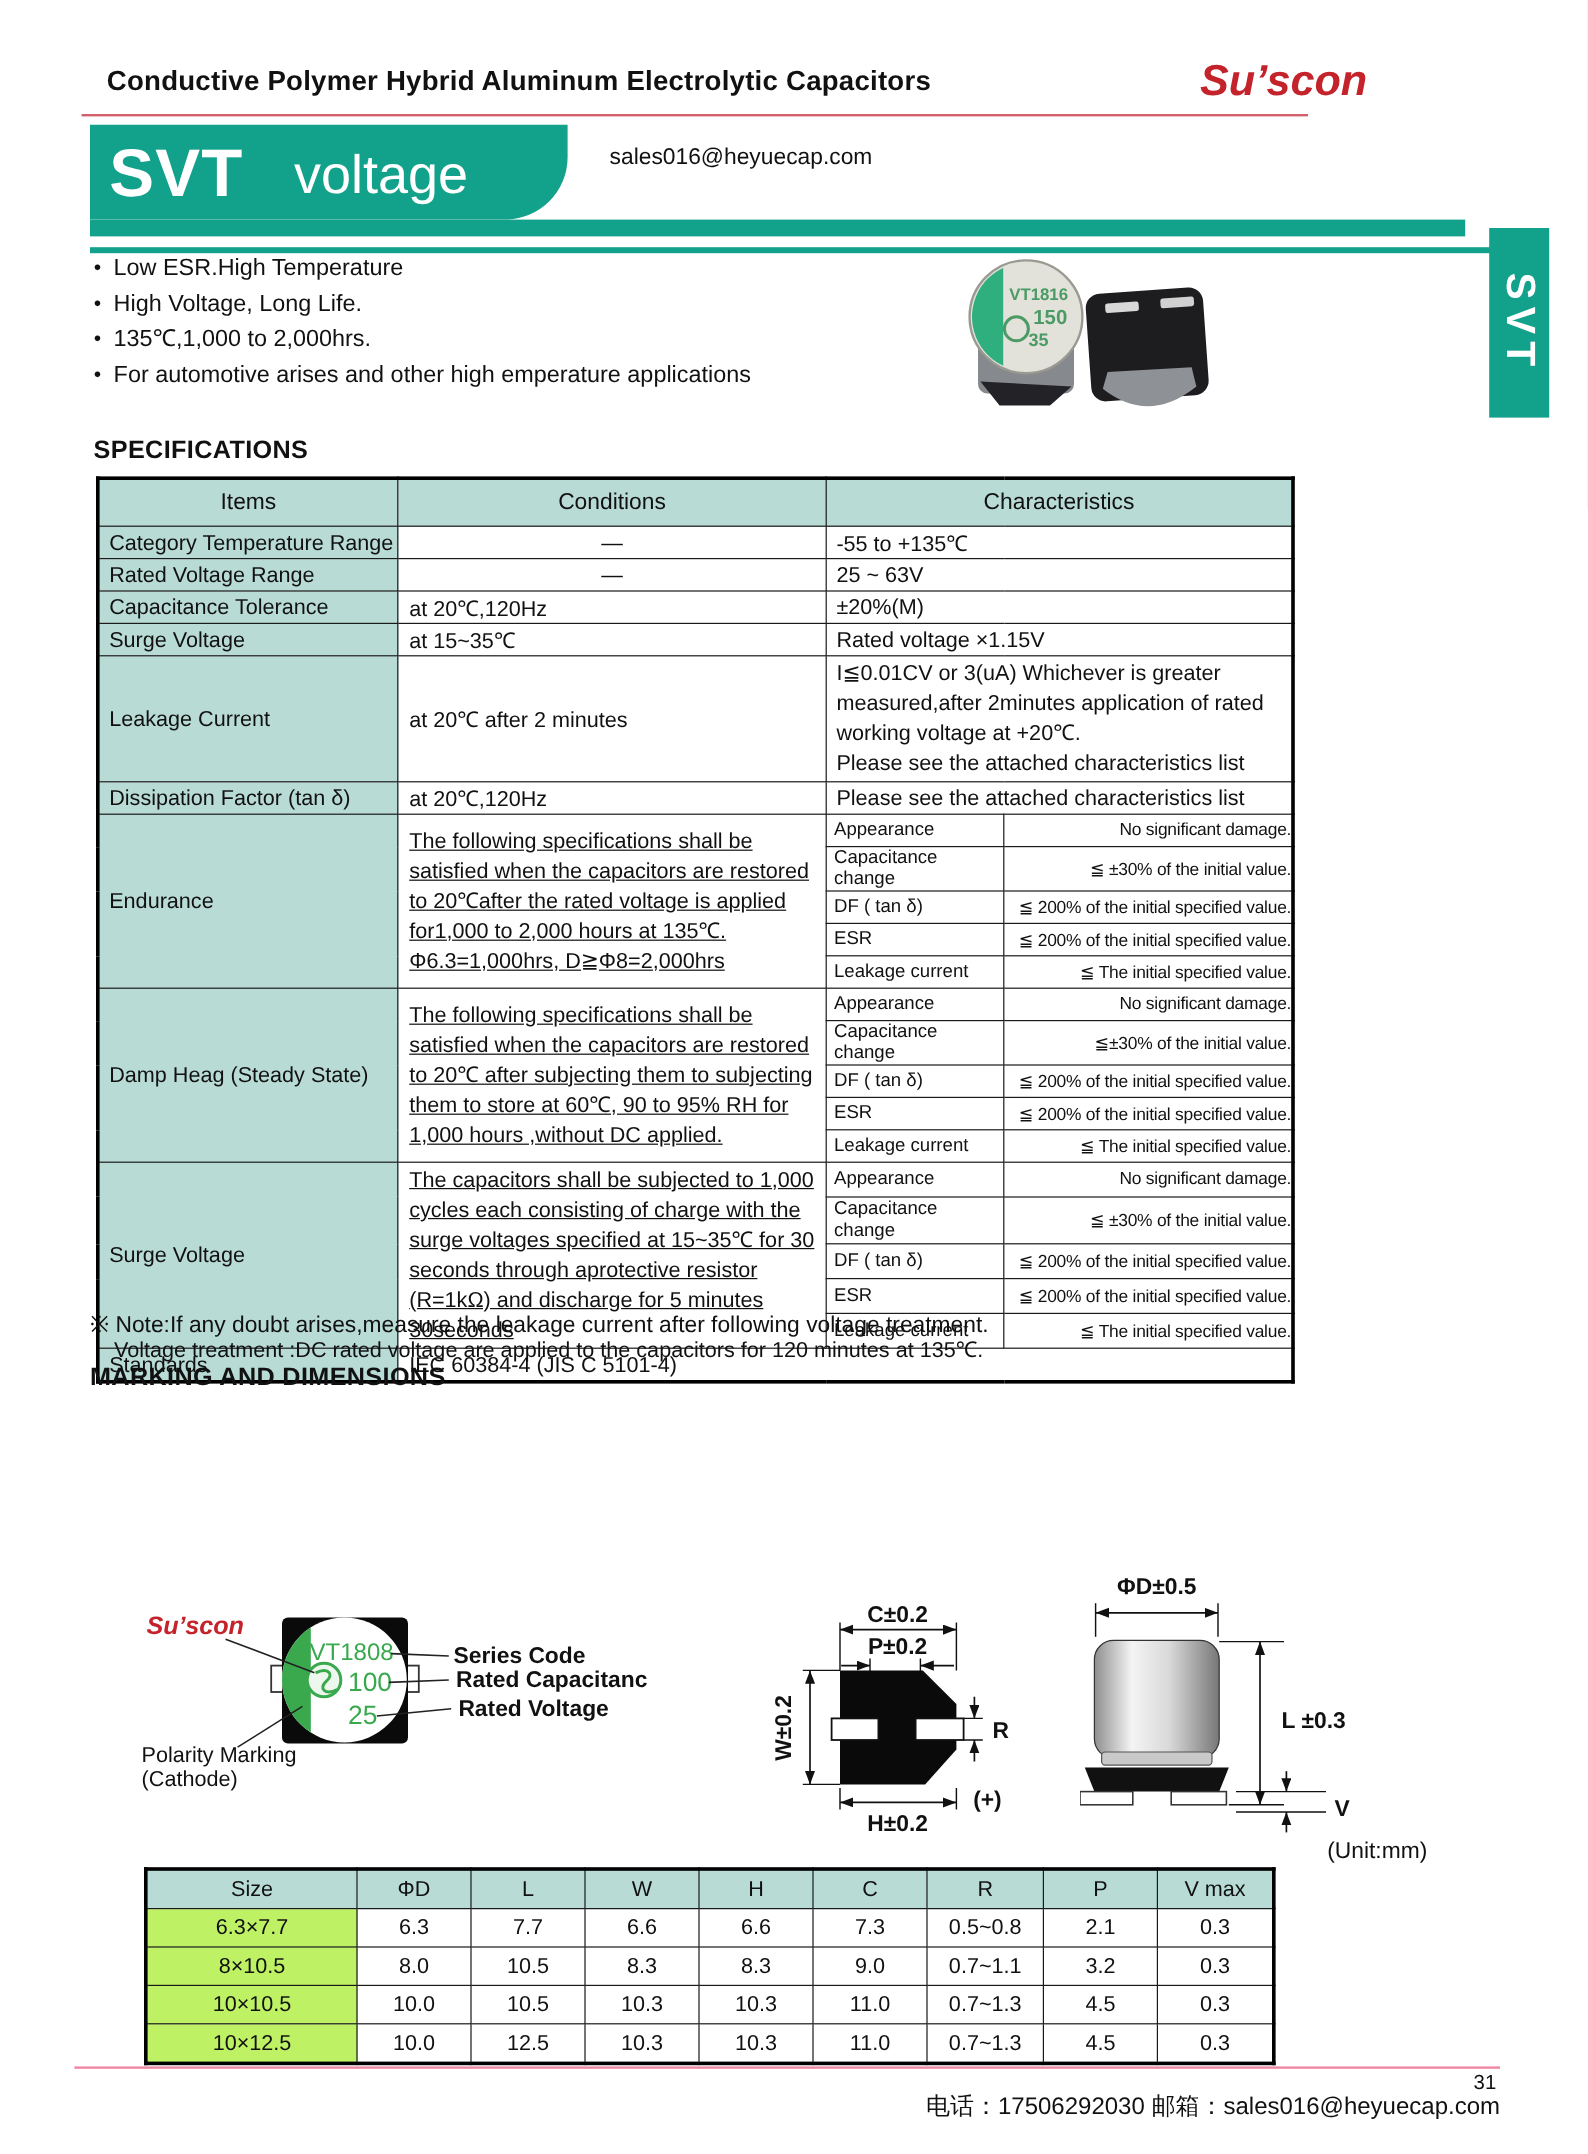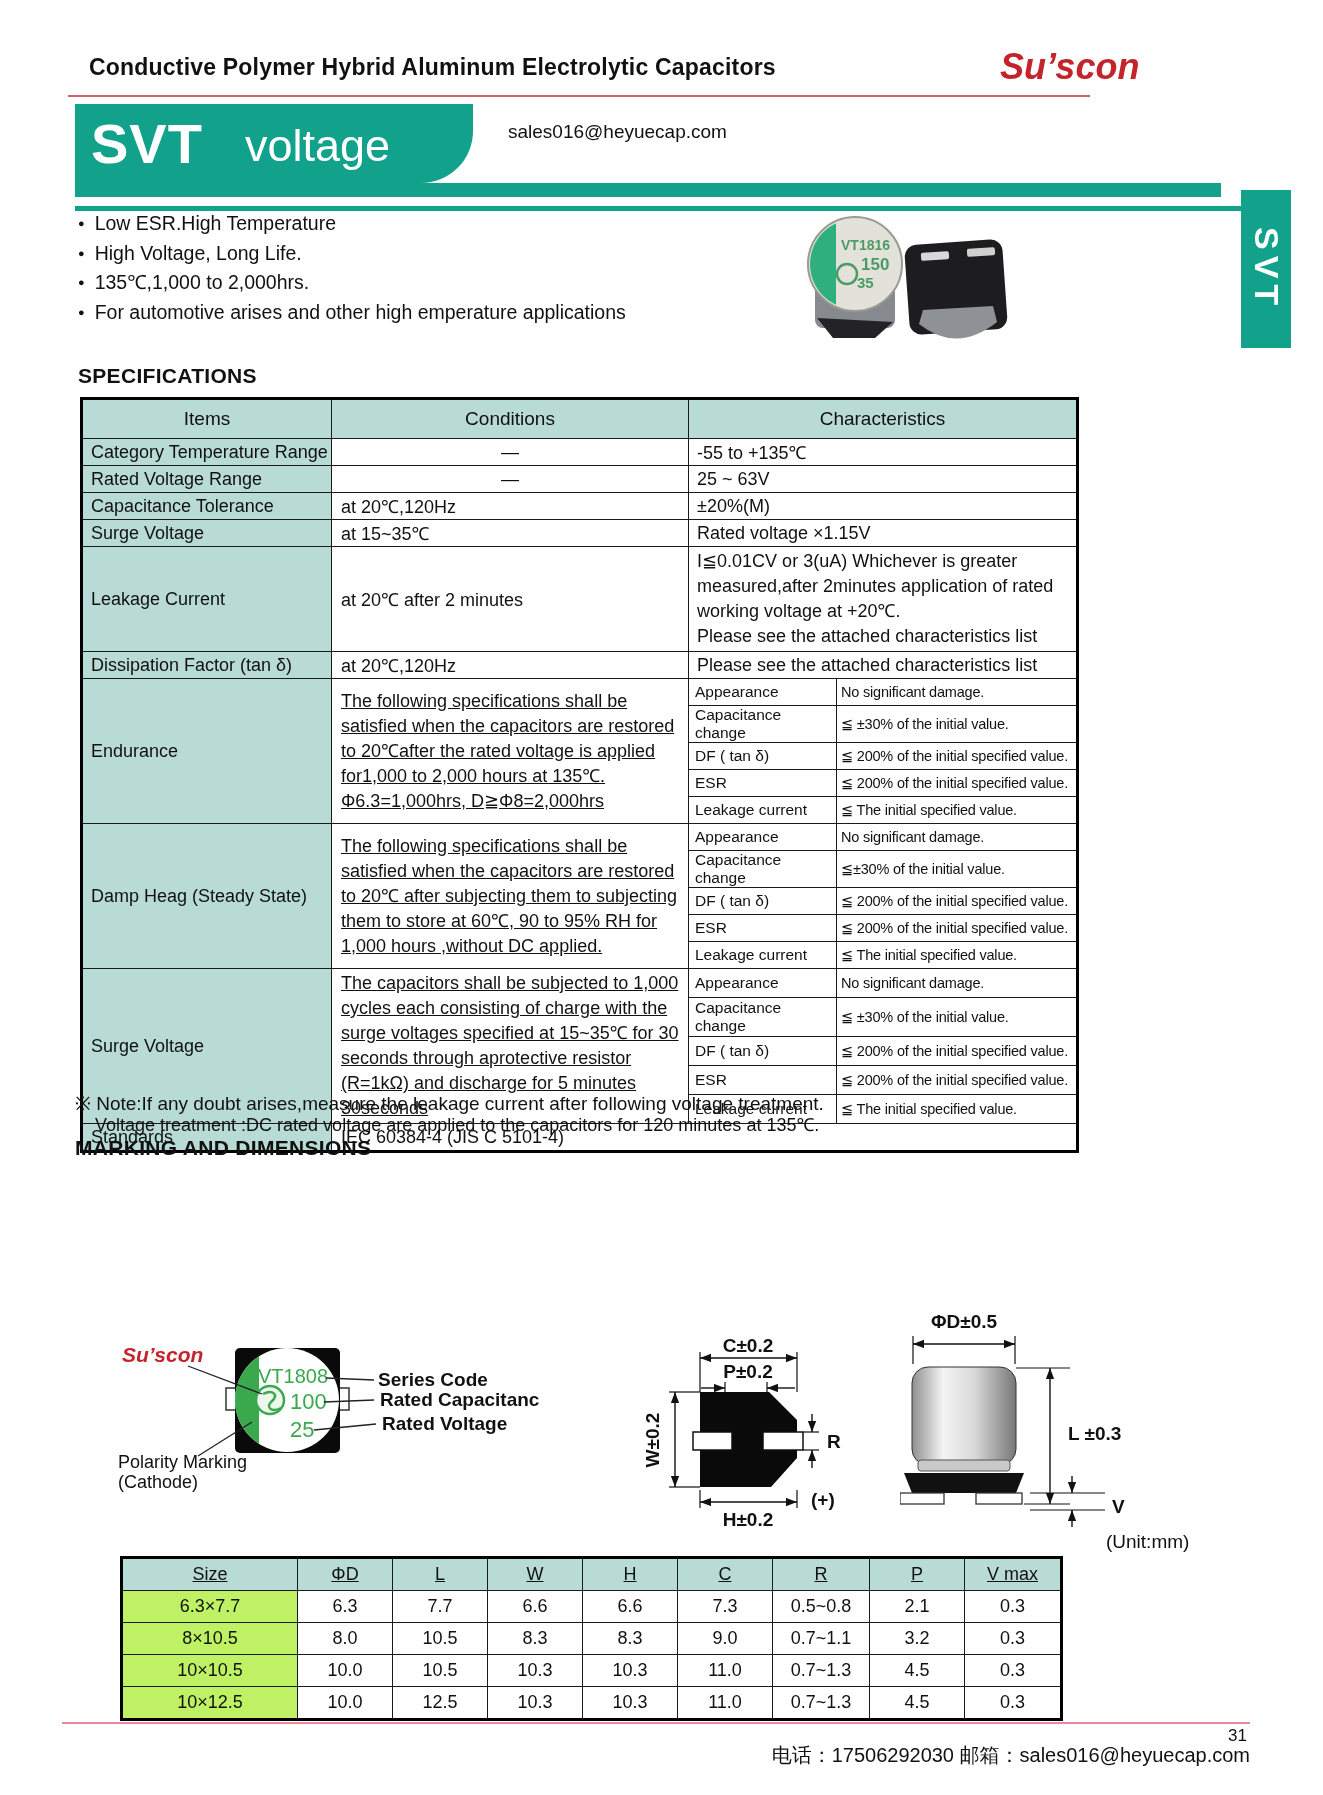--- a/index.html
+++ b/index.html
@@ -39,39 +39,39 @@
   
   .spec-table { left:80px; top:397px; border-collapse:collapse; table-layout:fixed; width:996px;
                 border:3px solid #000; }
   .spec-table th, .spec-table td { border:1.5px solid #1a1a1a; padding:0; vertical-align:middle; }
   .spec-table th { background:#b8dcd5; font-weight:normal; font-size:19px; height:38px; text-align:center; }
   .spec-table td.item { background:#b8dcd5; padding-left:8px; font-size:18px; }
   .spec-table td.cond { padding-left:9px; font-size:18px; }
   .spec-table td.cond.center { text-align:center; padding-left:0; }
   .spec-table td.charv { padding-left:8px; font-size:18px; }
   .spec-table td.sublabel { padding-left:6px; font-size:15.5px; height:26px; }
-  .spec-table td.subval { padding-left:4px; font-size:14.5px; letter-spacing:-0.2px; }
+  .spec-table td.subval { padding-left:4px; font-size:14.5px; letter-spacing:-0.2px;text-align:right; }
   .spec-table tr.simple td { height:26px; }
   .spec-table tr.lk td { height:104px; }
   .pre { white-space:pre-line; }
   .spec-table td.cond.pre { line-height:25px; padding-top:2px; padding-bottom:2px; padding-right:4px;text-decoration:underline; }
 
   
   .note1 { left:75px; top:1090px; font-size:19px; }
   .note2 { left:95px; top:1112px; font-size:18px; }
 
   
   .marking-heading { left:75px; top:1136px; }
 
   
   .dim-table { left:120px; top:1556px; border-collapse:collapse; table-layout:fixed; width:940px;
                border:3px solid #000; }
   .dim-table th, .dim-table td { border:1.5px solid #1a1a1a; height:31px; text-align:center;
                                  font-size:18px; padding:0; }
-  .dim-table th { background:#b8dcd5; font-weight:normal;text-decoration:underline; }
+  .dim-table th { background:#b8dcd5; font-weight:normal; }
   .dim-table td.size { background:#bef264; }
 
   
   .footer-rule { left:62px; top:1722px; width:1188px; height:2px; background:#f087a2; }
   .page-num { left:1228px; top:1726px; font-size:17px; }
   .footer-text { left:0; top:1742px; width:1250px; text-align:right; font-size:20px; }
 
   svg text { font-family:"Liberation Sans", sans-serif; }
 </style>
 </head>

